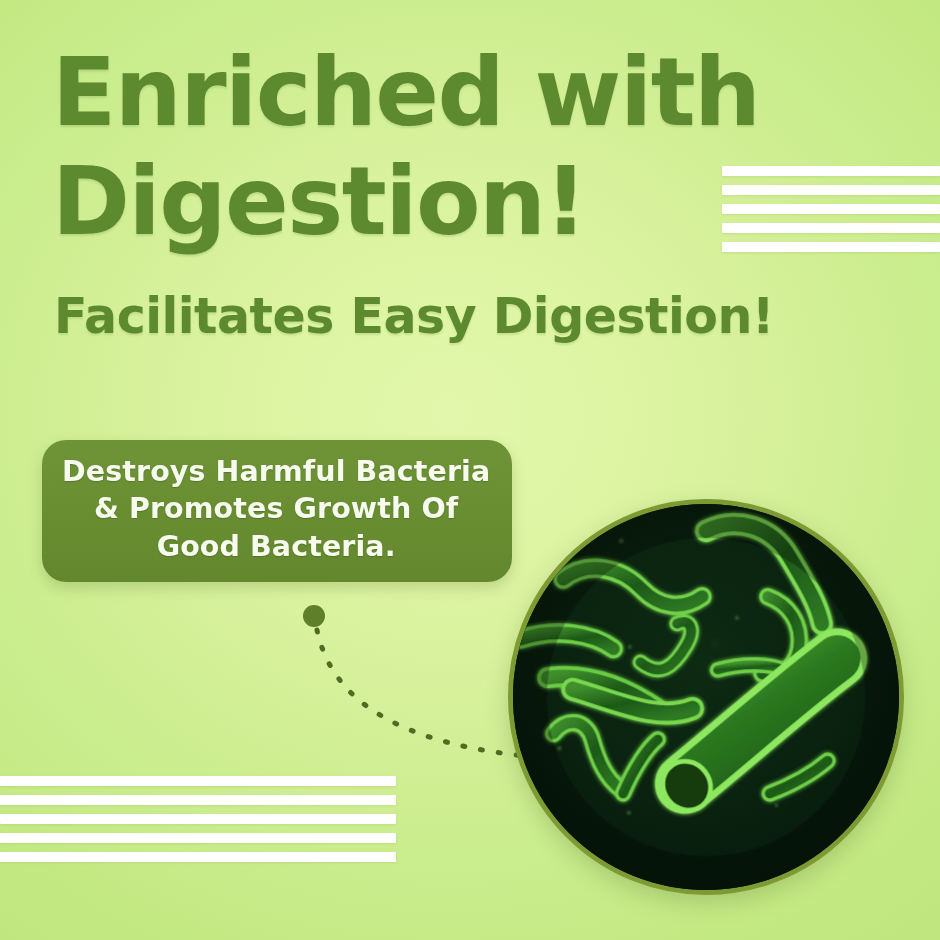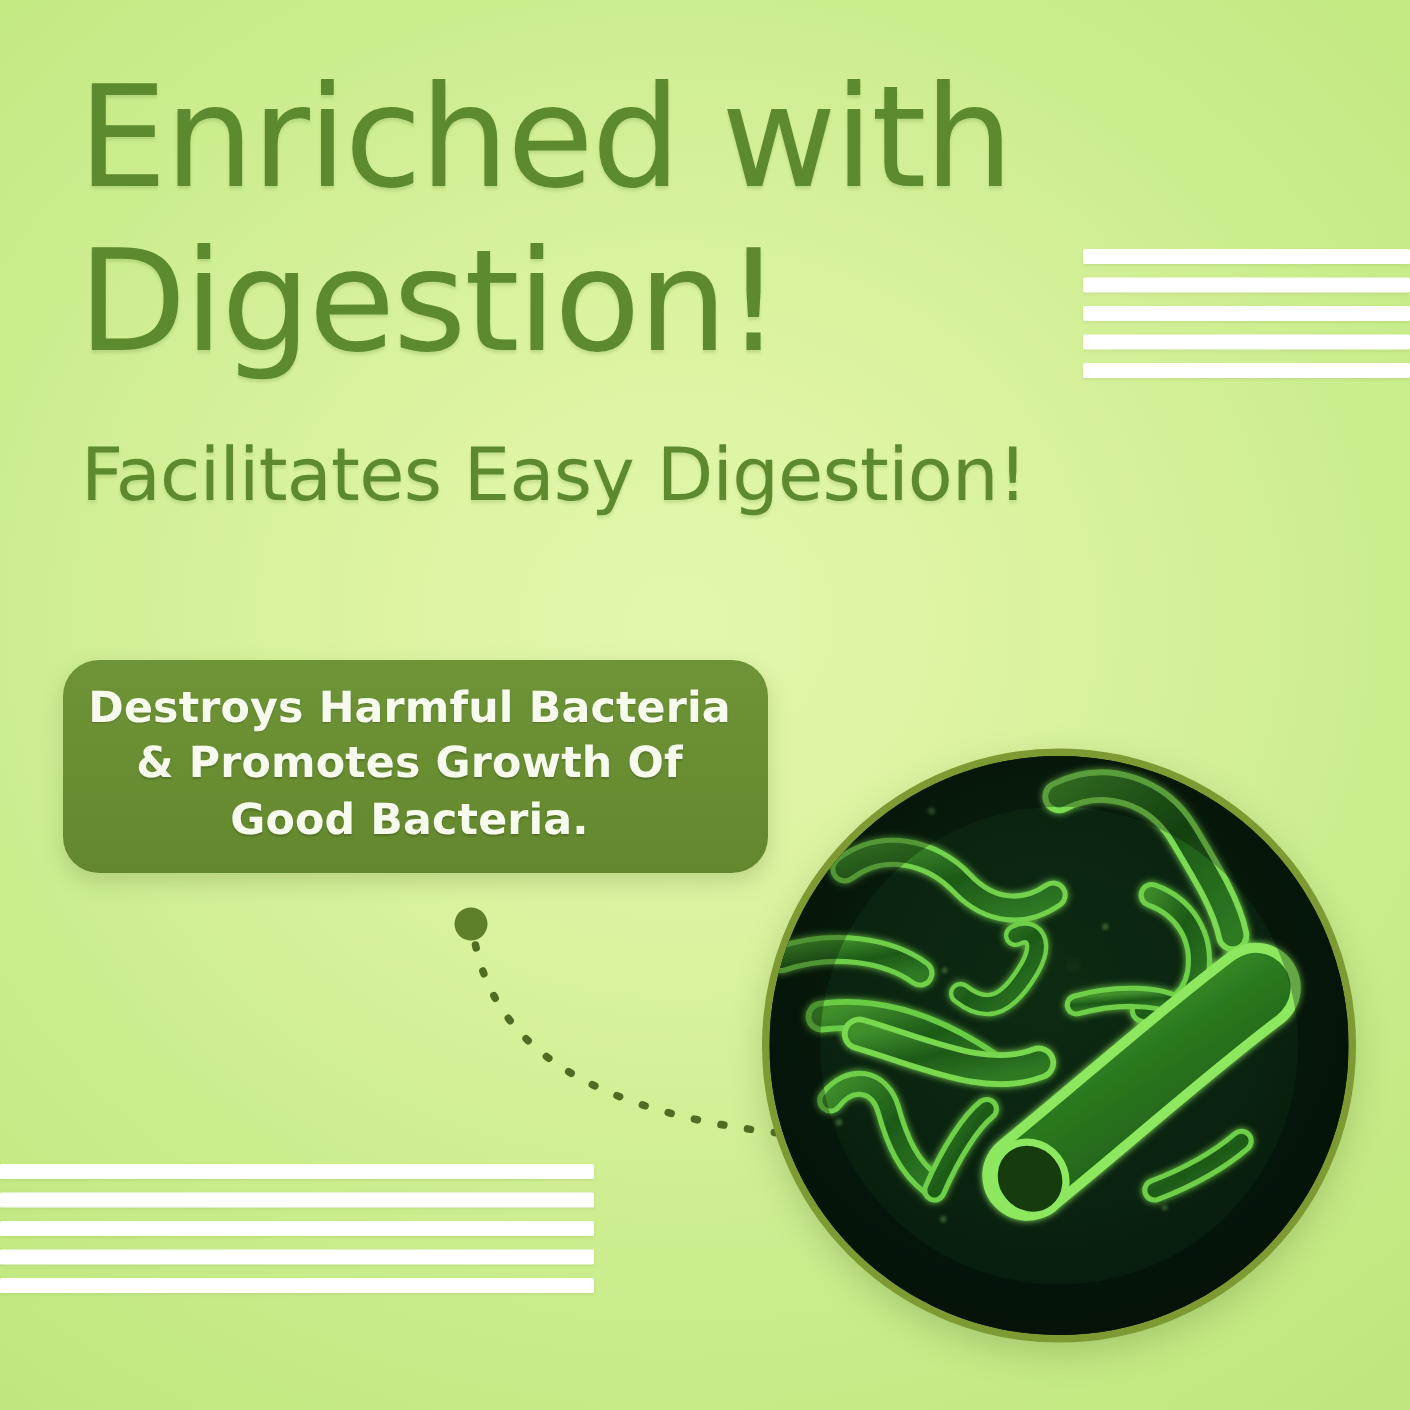--- a/index.html
+++ b/index.html
@@ -63,54 +63,54 @@
   
   #headline {
     position: absolute;
     left: 52px;
     top: 38px;
     width: 720px;
   }
   .headline-line {
     font-size: 94px;
     line-height: 1.16;
-    font-weight: 400;
+    font-weight: 700;
     letter-spacing: -1.5px;
     color: #5d8a2e;
     text-shadow: 0 2px 2px rgba(110,150,70,0.25);
     white-space: nowrap;
   }
 
   #subheadline {
     position: absolute;
     left: 54px;
     top: 288px;
     font-size: 49px;
-    font-weight: 400;
+    font-weight: 700;
     letter-spacing: -0.5px;
     color: #5d8a2e;
     text-shadow: 0 2px 2px rgba(110,150,70,0.22);
     white-space: nowrap;
   }
 
   
   #callout-badge {
     position: absolute;
     left: 42px;
     top: 440px;
     width: 470px;
     height: 142px;
     background: linear-gradient(180deg, #6f9437 0%, #688d31 60%, #63872d 100%);
     border-radius: 24px;
     box-shadow: 0 6px 14px rgba(90,120,50,0.25);
     display: flex;
     align-items: center;
-    justify-content: center;
+    justify-content: flex-start;
     box-sizing: border-box;
-    padding: 6px 18px 10px 10px;
+    padding: 6px 18px 10px 20px;
   }
   #callout-text {
     color: #f6fbee;
     font-size: 28.5px;
     font-weight: 700;
     line-height: 1.32;
     text-align: center;
     letter-spacing: 0.1px;
     white-space: pre-line;
     text-shadow: 0 1px 1px rgba(50,70,25,0.35);

